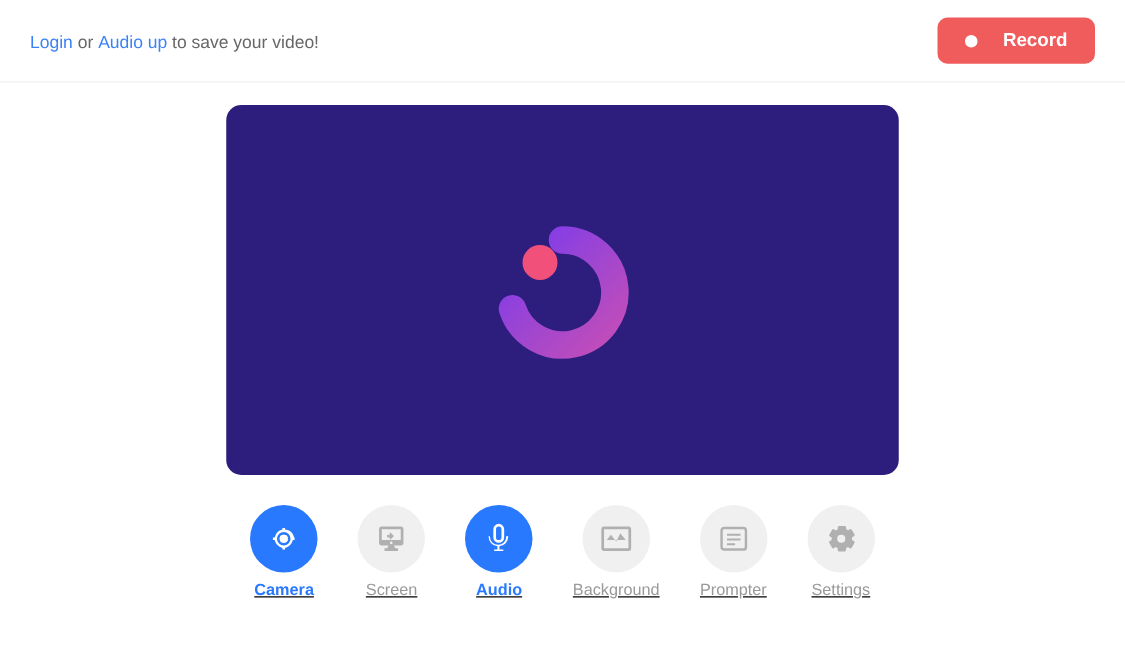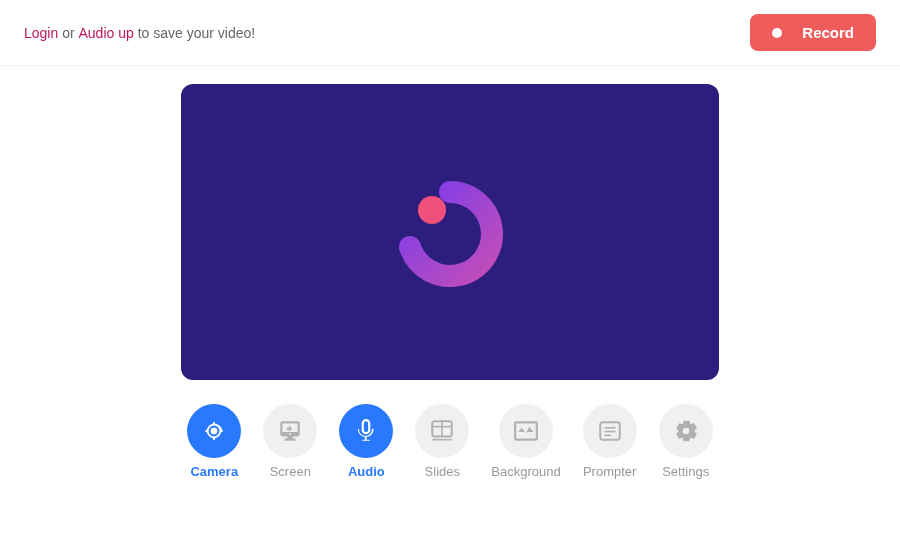--- a/index.html
+++ b/index.html
@@ -18,21 +18,21 @@
       align-items: center;
       justify-content: space-between;
       padding: 14px 24px;
       border-bottom: 1px solid #f0f0f0;
     }
     .header-left {
       font-size: 14px;
       color: #666;
     }
     .header-left a {
-      color: #be185d;
+      color: #3b82f6;
       text-decoration: none;
       font-weight: 500;
     }
     .record-btn {
       background: #f05c5c;
       color: white;
       border: none;
       border-radius: 8px;
       padding: 10px 22px;
       font-size: 15px;
@@ -73,22 +73,23 @@
       width: 120px;
       height: 120px;
       position: relative;
     }
 
     
     .toolbar {
       display: flex;
       justify-content: center;
       align-items: flex-start;
-      gap: 22px;
+      gap: 32px;
       padding: 10px 0 0 0;
+      text-decoration: underline;
     }
     .tool-item {
       display: flex;
       flex-direction: column;
       align-items: center;
       gap: 6px;
       cursor: pointer;
     }
     .tool-icon-wrap {
       width: 54px;
@@ -179,31 +180,20 @@
 
   <div class="tool-item">
     <div class="tool-icon-wrap active-blue-light">
       <svg class="icon-svg" viewBox="0 0 24 24" fill="white">
         <path d="M12 1a4 4 0 0 1 4 4v6a4 4 0 0 1-8 0V5a4 4 0 0 1 4-4zm0 2a2 2 0 0 0-2 2v6a2 2 0 0 0 4 0V5a2 2 0 0 0-2-2zm6.5 7a.5.5 0 0 1 .5.5 7 7 0 0 1-6.5 6.97V20h2.5a.5.5 0 0 1 0 1h-6a.5.5 0 0 1 0-1H11v-2.53A7 7 0 0 1 4.5 10.5a.5.5 0 0 1 1 0 6 6 0 0 0 12 0 .5.5 0 0 1 .5-.5z"></path>
       </svg>
     </div>
     <span class="tool-label active-label-blue">Audio</span>
   </div>
 
-  <div class="tool-item">
-    <div class="tool-icon-wrap inactive">
-      <svg class="icon-svg" viewBox="0 0 24 24" fill="#b0b0b0">
-        <rect x="3" y="3" width="18" height="14" rx="2" fill="none" stroke="#b0b0b0" stroke-width="1.8"></rect>
-        <line x1="3" y1="8" x2="21" y2="8" stroke="#b0b0b0" stroke-width="1.5"></line>
-        <line x1="12" y1="3" x2="12" y2="17" stroke="#b0b0b0" stroke-width="1.5"></line>
-        <line x1="3" y1="20" x2="21" y2="20" stroke="#b0b0b0" stroke-width="1.5"></line>
-      </svg>
-    </div>
-    <span class="tool-label">Slides</span>
-  </div>
 
 
   <div class="tool-item">
     <div class="tool-icon-wrap inactive">
       <svg class="icon-svg" viewBox="0 0 24 24" fill="#b0b0b0">
         <path d="M21 3H3a2 2 0 0 0-2 2v14a2 2 0 0 0 2 2h18a2 2 0 0 0 2-2V5a2 2 0 0 0-2-2zm0 16H3V5h18v14zm-9-5l-4-5-3 4h14l-4-5-3 6z"></path>
       </svg>
     </div>
     <span class="tool-label">Background</span>
   </div>

